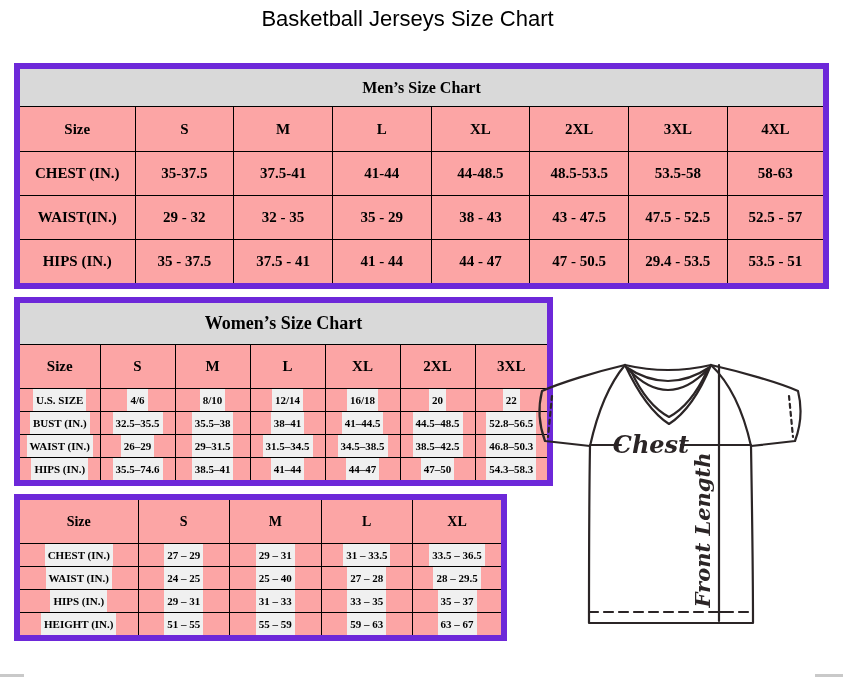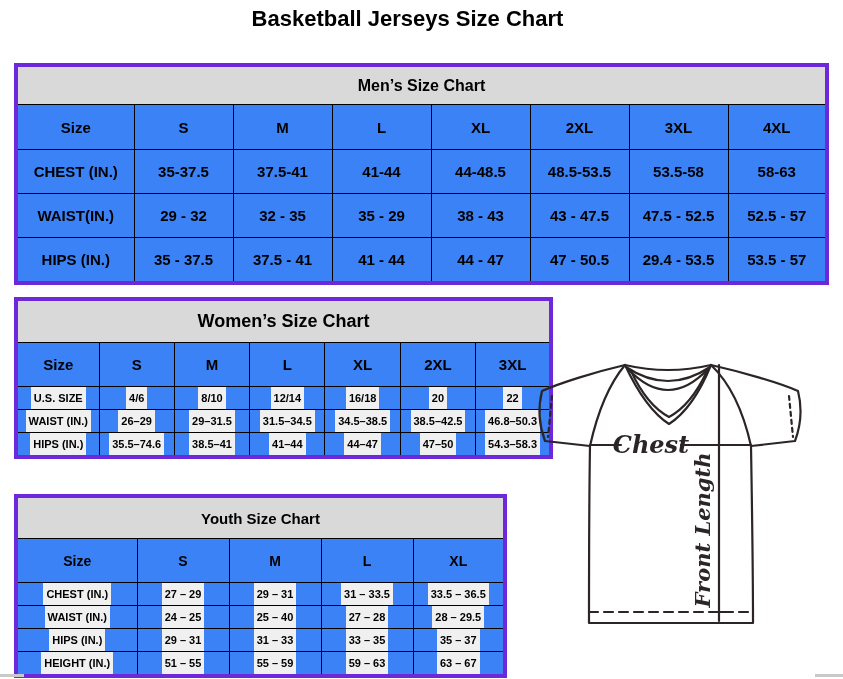--- a/index.html
+++ b/index.html
@@ -3,25 +3,25 @@
 <meta charset="utf-8">
 <style>
   html,body{margin:0;padding:0;}
   body{
     width:843px;height:679px;position:relative;background:#ffffff;
     font-family:"Liberation Sans", sans-serif;color:#000;
     overflow:hidden;
   }
   .page-title{
     position:absolute;top:6px;left:0;width:815px;
-    text-align:center;font-size:22px;font-weight:bold;letter-spacing:0px;
+    text-align:center;font-size:22px;font-weight:normal;letter-spacing:0px;
   }
   table.size-table{
     position:absolute;border-collapse:collapse;table-layout:fixed;
-    border:4px solid #6d28d9;background:#3b82f6;
+    border:6px solid #6d28d9;background:#fca5a5;font-family:Liberation Serif, serif;
   }
   table.size-table td{
     border:1px solid #000;text-align:center;vertical-align:middle;
     padding:0;font-weight:bold;overflow:hidden;white-space:nowrap;
   }
   td.band{background:#d9d9d9;font-size:16px;}
   
   #men{left:14px;top:63px;width:815px;}
   #men td.band{height:37px;}
   #men tr.cols td{height:44px;font-size:15px;}
@@ -99,21 +99,21 @@
     <td>52.5 - 57</td>
   </tr>
   <tr class="data">
     <td>HIPS (IN.)</td>
     <td>35 - 37.5</td>
     <td>37.5 - 41</td>
     <td>41 - 44</td>
     <td>44 - 47</td>
     <td>47 - 50.5</td>
     <td>29.4 - 53.5</td>
-    <td>53.5 - 57</td>
+    <td>53.5 - 51</td>
   </tr>
 </tbody>
   </table>
 
 <table class="size-table" id="women">
   <colgroup>
       <col style="width:83px">
       <col>
       <col>
       <col>
@@ -137,20 +137,29 @@
   <tr class="data">
     <td><span class="hl">U.S. SIZE</span></td>
     <td><span class="hl">4/6</span></td>
     <td><span class="hl">8/10</span></td>
     <td><span class="hl">12/14</span></td>
     <td><span class="hl">16/18</span></td>
     <td><span class="hl">20</span></td>
     <td><span class="hl">22</span></td>
   </tr>
   <tr class="data">
+    <td><span class="hl">BUST (IN.)</span></td>
+    <td><span class="hl">32.5–35.5</span></td>
+    <td><span class="hl">35.5–38</span></td>
+    <td><span class="hl">38–41</span></td>
+    <td><span class="hl">41–44.5</span></td>
+    <td><span class="hl">44.5–48.5</span></td>
+    <td><span class="hl">52.8–56.5</span></td>
+  </tr>
+  <tr class="data">
     <td><span class="hl">WAIST (IN.)</span></td>
     <td><span class="hl">26–29</span></td>
     <td><span class="hl">29–31.5</span></td>
     <td><span class="hl">31.5–34.5</span></td>
     <td><span class="hl">34.5–38.5</span></td>
     <td><span class="hl">38.5–42.5</span></td>
     <td><span class="hl">46.8–50.3</span></td>
   </tr>
   <tr class="data">
     <td><span class="hl">HIPS (IN.)</span></td>
@@ -166,23 +175,20 @@
 
 <table class="size-table" id="youth">
   <colgroup>
       <col style="width:121px">
       <col>
       <col>
       <col>
       <col>
     </colgroup>
   <tbody>
-      <tr>
-        <td class="band" colspan="5">Youth Size Chart</td>
-      </tr>
   <tr class="cols">
     <td>Size</td>
     <td>S</td>
     <td>M</td>
     <td>L</td>
     <td>XL</td>
   </tr>
   <tr class="data">
     <td><span class="hl">CHEST (IN.)</span></td>
     <td><span class="hl">27 – 29</span></td>

